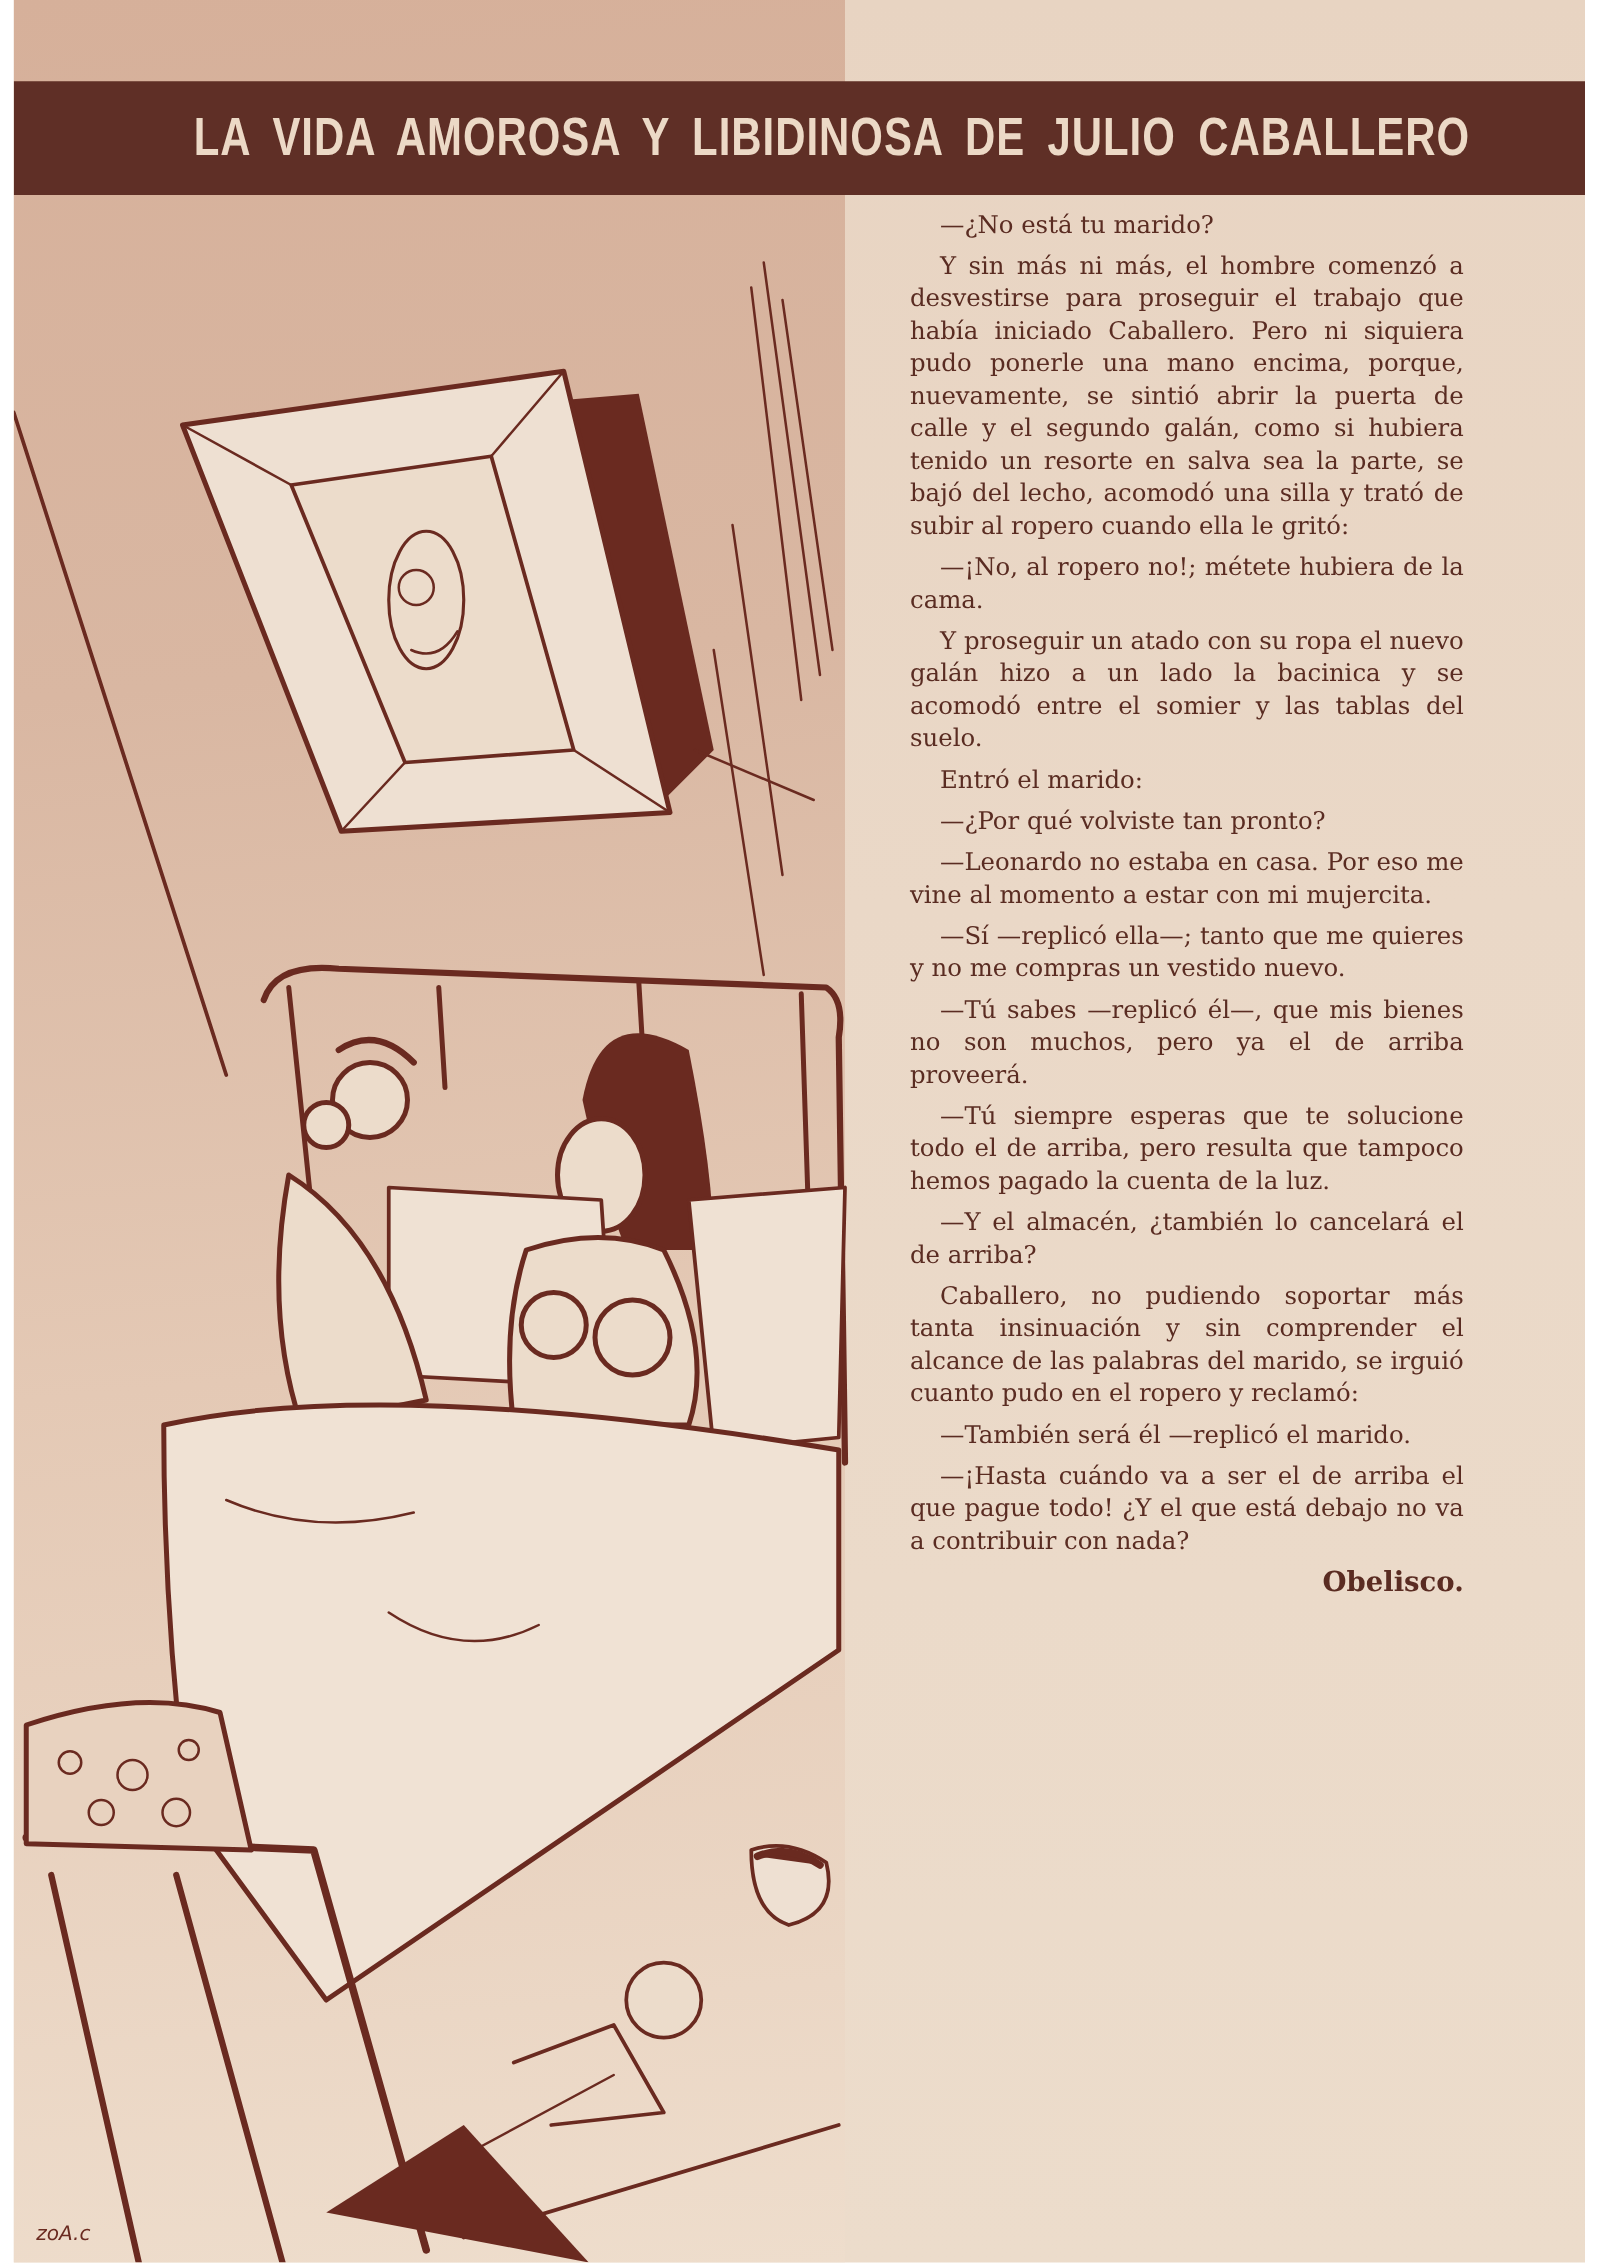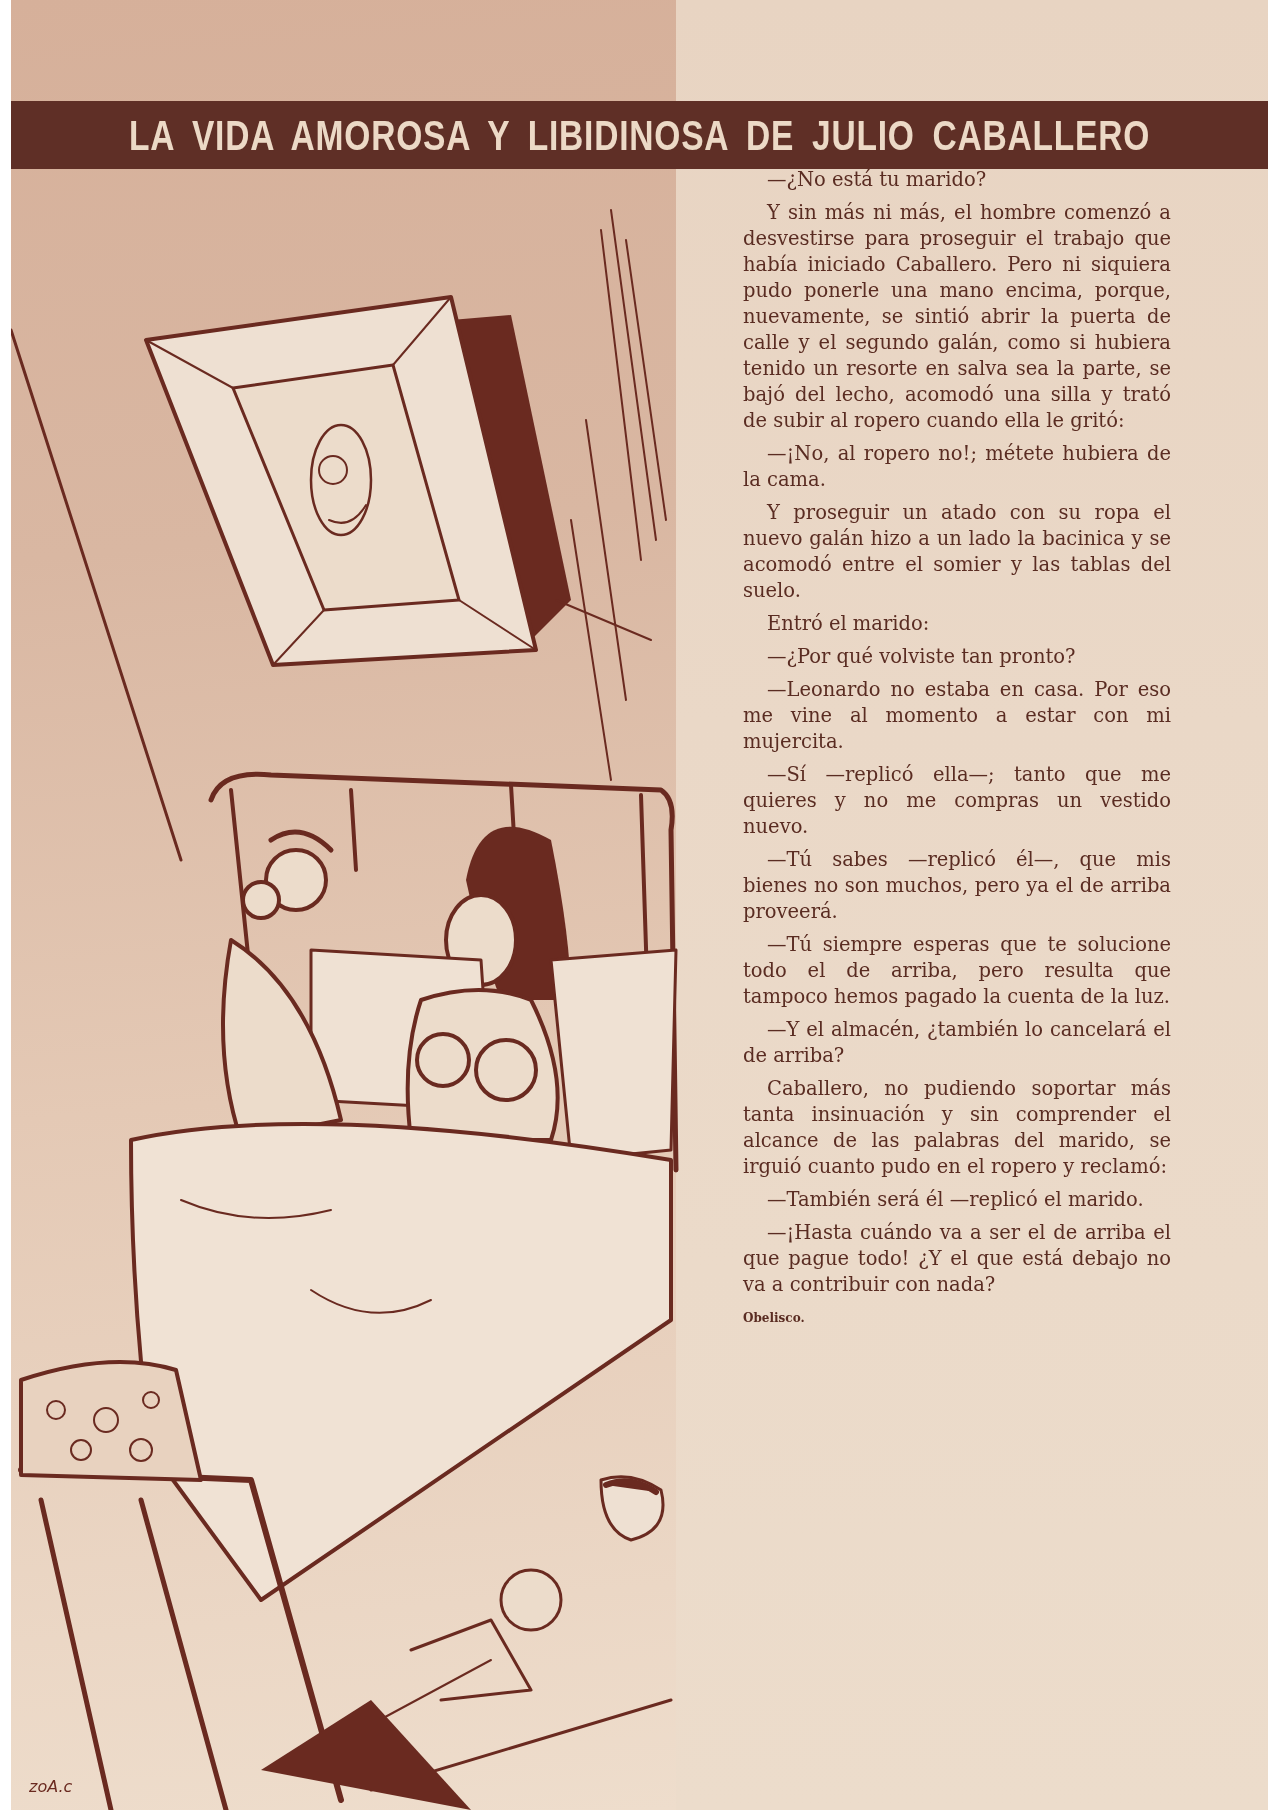--- a/index.html
+++ b/index.html
@@ -11,38 +11,38 @@
   .page {
     position: absolute; left: 11px; top: 0; width: 1257px; height: 1810px;
     background: linear-gradient(180deg, #e8d4c2 0%, #ead8c7 40%, #ecdccb 100%);
     overflow: hidden;
   }
   .illustration-bg {
     position: absolute; left: 0; top: 0; width: 665px; height: 1810px;
     background: linear-gradient(175deg, #d6b09a 0%, #d9b7a2 30%, #e4c9b5 60%, #eeddcc 100%);
   }
   .header-band {
-    position: absolute; left: 0; top: 65px; width: 1257px; height: 68px;
+    position: absolute; left: 0; top: 65px; width: 1257px; height: 91px;
     background: #5f2f26;
-    display: flex; align-items: center; justify-content: center; margin-top: 36px;
+    display: flex; align-items: center; justify-content: flex-start;
   }
   .header-title {
     font-family: "Liberation Sans", "DejaVu Sans", sans-serif;
     font-weight: bold; font-size: 43px; letter-spacing: 1px;
     color: #ecd9c6; transform: scaleX(0.78); white-space: nowrap;
     word-spacing: 10px;
   }
   .article {
     position: absolute; left: 717px; top: 167px; width: 443px;
     color: #5a2c22; font-size: 19.5px; line-height: 26px;
     text-align: justify;
   }
-  .article p { margin: 0 0 7px 15px; text-indent: 24px; hyphens: manual; }
+  .article p { margin: 0 0 7px 0; text-indent: 24px; hyphens: manual; }
   .signature {
-    text-align: left; font-weight: bold; font-size: 12px; margin-top: 14px;
+    text-align: right; font-weight: bold; font-size: 22px; margin-top: 14px;
     text-indent: 0 !important;
   }
   svg.art { position: absolute; left: 0; top: 0; }
 </style>
 </head>
 <body>
 
 <div class="page">
   <div class="illustration-bg"></div>
 

